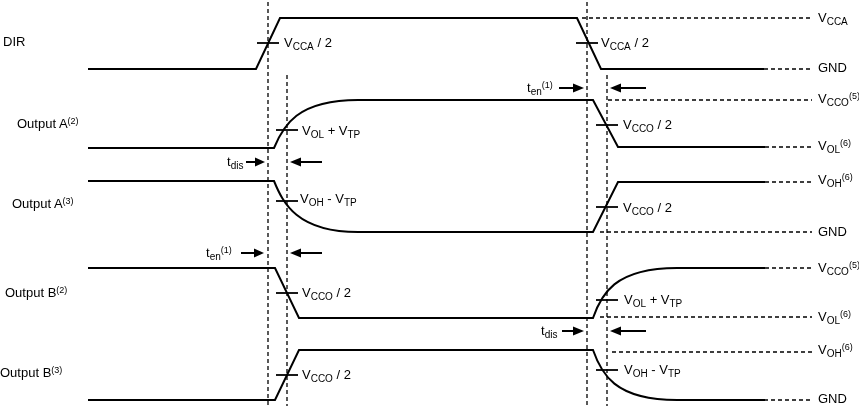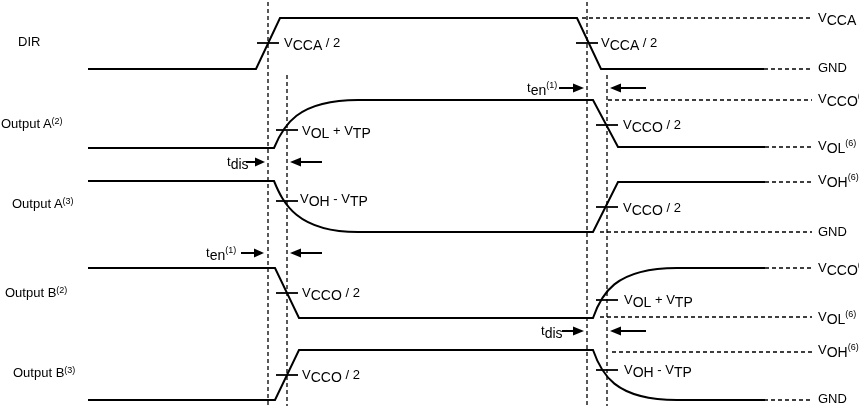--- a/index.html
+++ b/index.html
@@ -3,21 +3,21 @@
 <meta charset="utf-8">
 <style>
   html,body{margin:0;padding:0;background:#fff;}
   .stage{
     position:relative;width:859px;height:409px;background:#ffffff;
     font-family:"Liberation Sans",sans-serif;font-size:13px;color:#000;
     overflow:hidden;
   }
   .stage svg{position:absolute;left:0;top:0;}
   .lbl{position:absolute;white-space:nowrap;line-height:16px;}
-  .lbl sub{font-size:14px;vertical-align:-3px;line-height:0;}
+  .lbl sub{font-size:10px;vertical-align:-3px;line-height:0;}
   .lbl sup{font-size:9px;vertical-align:4px;line-height:0;}
   .wave{stroke:#000;stroke-width:2;fill:none;stroke-linejoin:miter;}
   .refdash{stroke:#000;stroke-width:1.3;stroke-dasharray:4 3;fill:none;}
   .cursor{stroke:#000;stroke-width:1.3;stroke-dasharray:4 3;fill:none;}
   .tick{stroke:#000;stroke-width:1.8;fill:none;}
   .arrowline{stroke:#000;stroke-width:2;fill:none;}
   .arrowhead{fill:#000;stroke:none;}
 </style>
 </head>
 <body>
@@ -84,25 +84,25 @@
       <polygon class="arrowhead" points="610,88 621,83.5 621,92.5"></polygon>
       <line class="arrowline" x1="620" y1="88" x2="646" y2="88"></line>
 
       <line class="arrowline" x1="562" y1="331" x2="573" y2="331"></line>
       <polygon class="arrowhead" points="584,331 573,326.5 573,335.5"></polygon>
       <polygon class="arrowhead" points="610,331 621,326.5 621,335.5"></polygon>
       <line class="arrowline" x1="620" y1="331" x2="646" y2="331"></line>
     </g>
   </svg>
 
-  <div class="lbl" style="left:18px;top:34px"><span>DIR</span><sup></sup></div>
-  <div class="lbl" style="left:1px;top:116px"><span>Output A</span><sup>(2)</sup></div>
+  <div class="lbl" style="left:3px;top:34px"><span>DIR</span><sup></sup></div>
+  <div class="lbl" style="left:17px;top:116px"><span>Output A</span><sup>(2)</sup></div>
   <div class="lbl" style="left:12px;top:196px"><span>Output A</span><sup>(3)</sup></div>
   <div class="lbl" style="left:5px;top:285px"><span>Output B</span><sup>(2)</sup></div>
-  <div class="lbl" style="left:13px;top:365px"><span>Output B</span><sup>(3)</sup></div>
+  <div class="lbl" style="left:0;top:365px"><span>Output B</span><sup>(3)</sup></div>
 
   <div class="lbl" style="left:818px;top:10px"><span>V</span><sub>CCA</sub><sup></sup></div>
   <div class="lbl" style="left:818px;top:60px"><span>GND</span><sub></sub><sup></sup></div>
   <div class="lbl" style="left:818px;top:91px"><span>V</span><sub>CCO</sub><sup>(5)</sup></div>
   <div class="lbl" style="left:818px;top:138px"><span>V</span><sub>OL</sub><sup>(6)</sup></div>
   <div class="lbl" style="left:818px;top:172px"><span>V</span><sub>OH</sub><sup>(6)</sup></div>
   <div class="lbl" style="left:818px;top:224px"><span>GND</span><sub></sub><sup></sup></div>
   <div class="lbl" style="left:818px;top:260px"><span>V</span><sub>CCO</sub><sup>(5)</sup></div>
   <div class="lbl" style="left:818px;top:309px"><span>V</span><sub>OL</sub><sup>(6)</sup></div>
   <div class="lbl" style="left:818px;top:342px"><span>V</span><sub>OH</sub><sup>(6)</sup></div>

